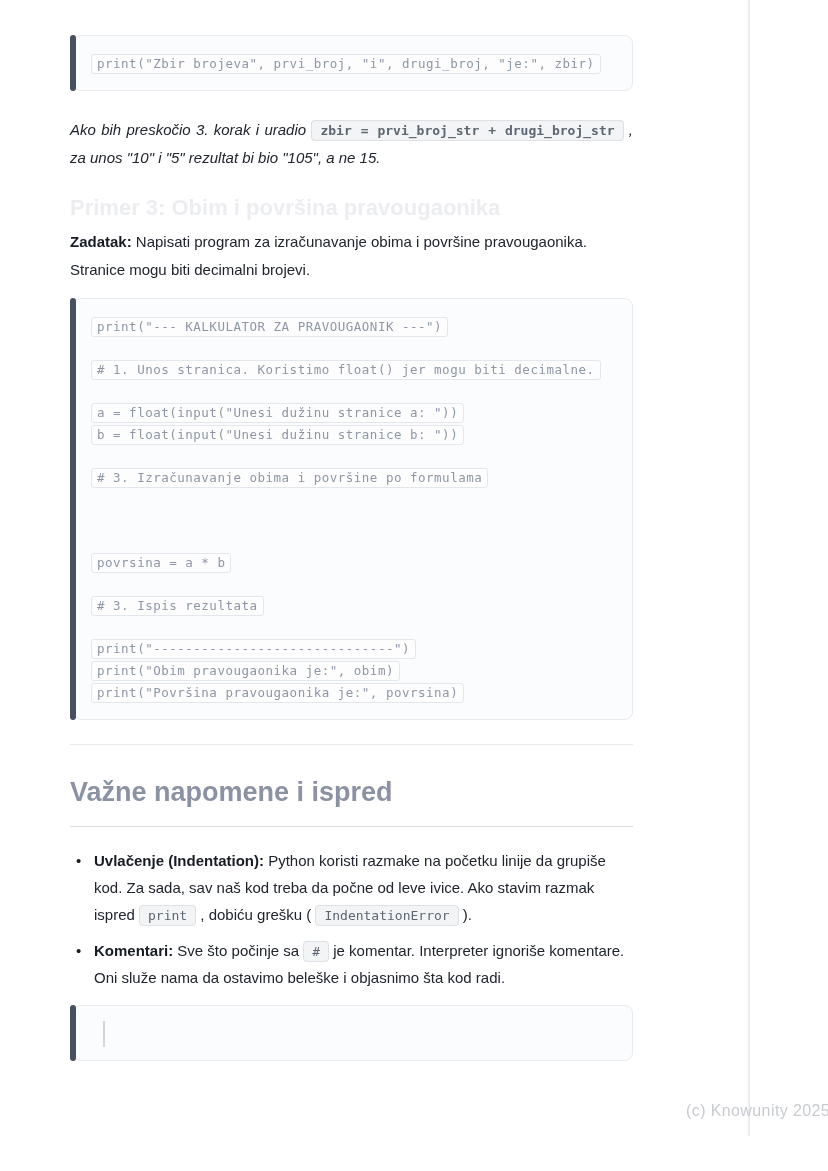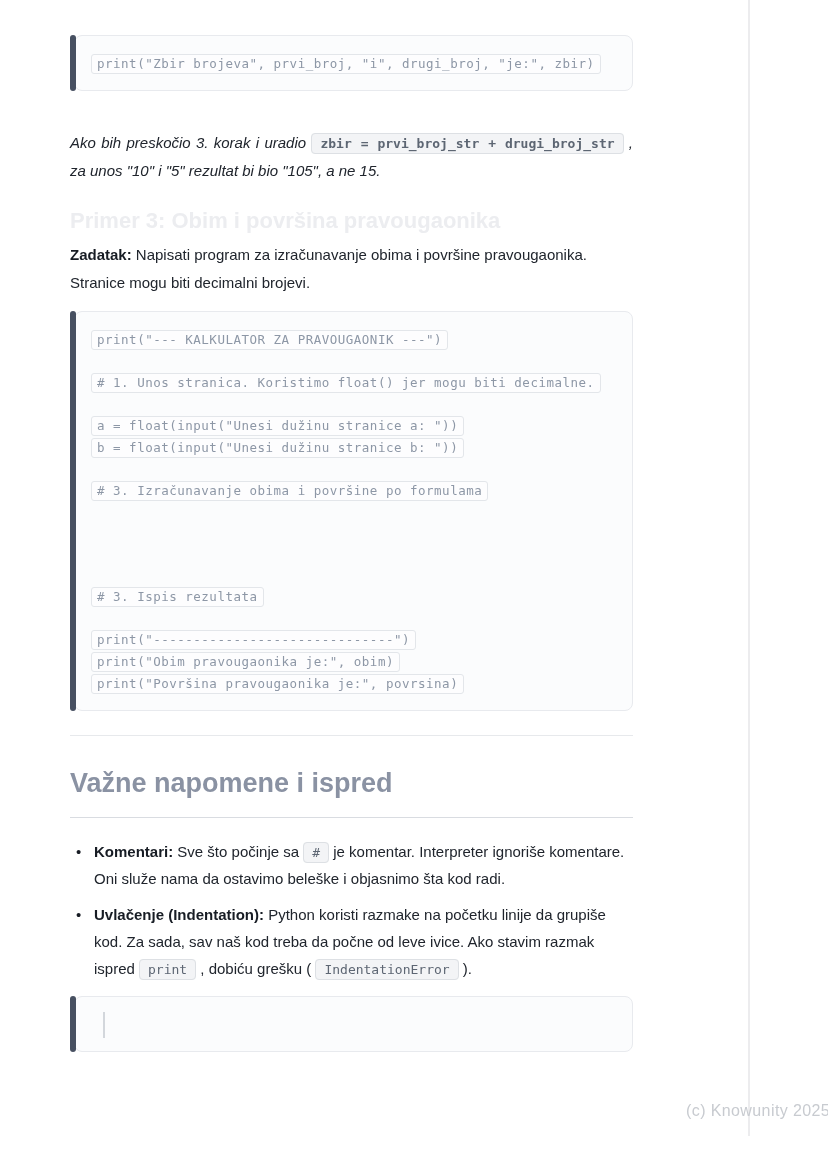--- a/index.html
+++ b/index.html
@@ -20,21 +20,21 @@
                     border-radius:8px; padding:16px; margin-left:-2px; }
   .code-line { min-height:21px; line-height:21px; white-space:pre; }
   .code-chip { display:inline-block; font-family:"DejaVu Sans Mono", monospace;
                font-size:12.5px; letter-spacing:.5px; color:#8d97a6;
                background:#fdfdfe; border:1px solid #e3e6ea; border-radius:3px;
                padding:0 5px; line-height:18px; }
   .code-chip:empty { display:none; }
 
   
   .para { font-size:15px; line-height:28px; color:#20252d; }
-  .para-italic { margin-top:38px; font-style:italic; text-align:justify; }
+  .para-italic { margin-top:25px; font-style:italic; text-align:justify; }
   .inline-code { font-family:"DejaVu Sans Mono", monospace; font-size:13px;
                  font-weight:bold; font-style:normal; color:#5d6673;
                  background:#f3f4f6; border:1px solid #dde0e4; border-radius:4px;
                  padding:2px 8px; line-height:18px;
                  -webkit-box-decoration-break:clone; box-decoration-break:clone; }
   .faded-heading { margin-top:22px; font-size:22px; font-weight:bold;
                    color:#ecedf0; line-height:28px; }
   .task-para { margin-top:6px; }
   .task-para b, .bullet b { font-weight:bold; color:#171c24; }
 
@@ -87,36 +87,37 @@
         <div class="code-line"></div>
         <div class="code-line"><span class="code-chip"># 1. Unos stranica. Koristimo float() jer mogu biti decimalne.</span></div>
         <div class="code-line"></div>
         <div class="code-line"><span class="code-chip">a = float(input("Unesi dužinu stranice a: "))</span></div>
         <div class="code-line"><span class="code-chip">b = float(input("Unesi dužinu stranice b: "))</span></div>
         <div class="code-line"></div>
         <div class="code-line"><span class="code-chip"># 3. Izračunavanje obima i površine po formulama</span></div>
         <div class="code-line"></div>
         <div class="code-line"></div>
         <div class="code-line"></div>
+        <div class="code-line"><span class="code-chip">povrsina = a * b</span></div>
         <div class="code-line"></div>
         <div class="code-line"><span class="code-chip"># 3. Ispis rezultata</span></div>
         <div class="code-line"></div>
         <div class="code-line"><span class="code-chip">print("------------------------------")</span></div>
         <div class="code-line"><span class="code-chip">print("Obim pravougaonika je:", obim)</span></div>
         <div class="code-line"><span class="code-chip">print("Površina pravougaonika je:", povrsina)</span></div>
       </div>
     </div>
 
     <div class="hr"></div>
 
     <h1 class="section-heading">Važne napomene i ispred</h1>
 
     <div class="bullets">
+      <div class="bullet"><b>Uvlačenje (Indentation):</b><span> Python koristi razmake na početku linije da grupiše kod. Za sada, sav naš kod treba da počne od leve ivice. Ako stavim razmak ispred </span><span class="inline-code">print</span><span> , dobiću grešku ( </span><span class="inline-code">IndentationError</span><span> ).</span></div>
       <div class="bullet"><b>Komentari:</b><span> Sve što počinje sa </span><span class="inline-code">#</span><span> je komentar. Interpreter ignoriše komentare. Oni služe nama da ostavimo beleške i objasnimo šta kod radi.</span></div>
-      <div class="bullet"><b>Uvlačenje (Indentation):</b><span> Python koristi razmake na početku linije da grupiše kod. Za sada, sav naš kod treba da počne od leve ivice. Ako stavim razmak ispred </span><span class="inline-code">print</span><span> , dobiću grešku ( </span><span class="inline-code">IndentationError</span><span> ).</span></div>
     </div>
 
     <div class="codeblock empty-code">
       <div class="bar"></div>
       <div class="box">
         <span class="cursor"></span>
       </div>
     </div>
 
   </div>

